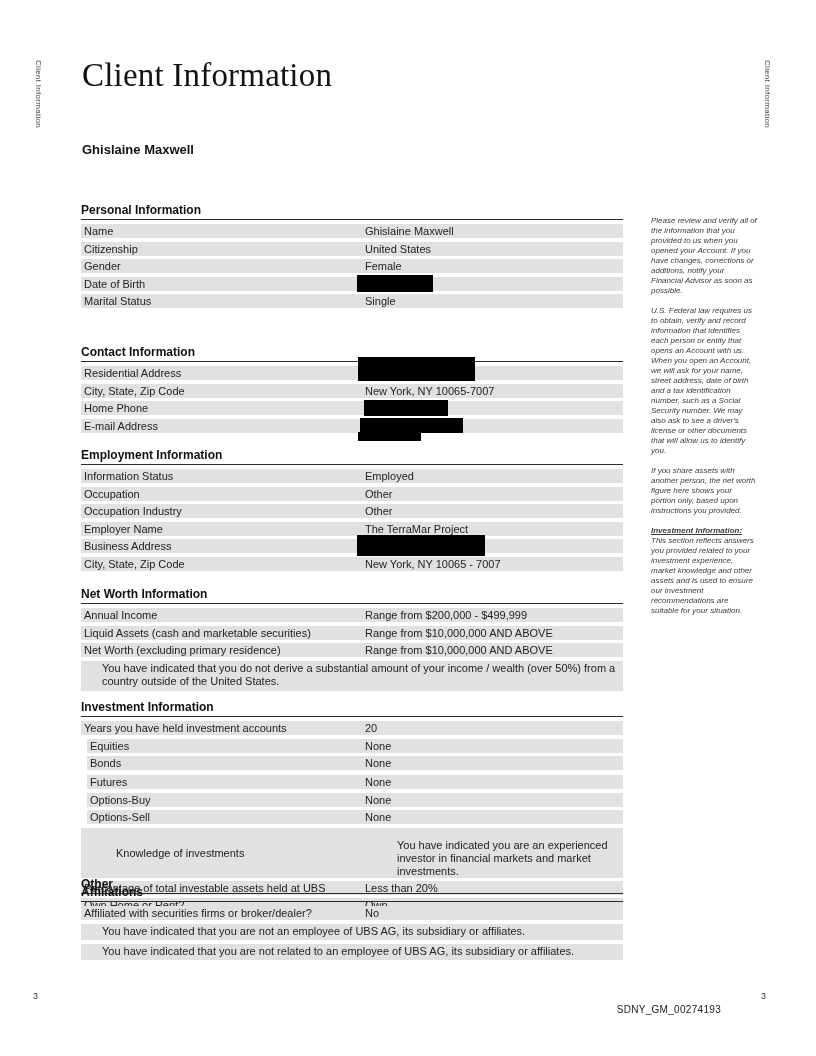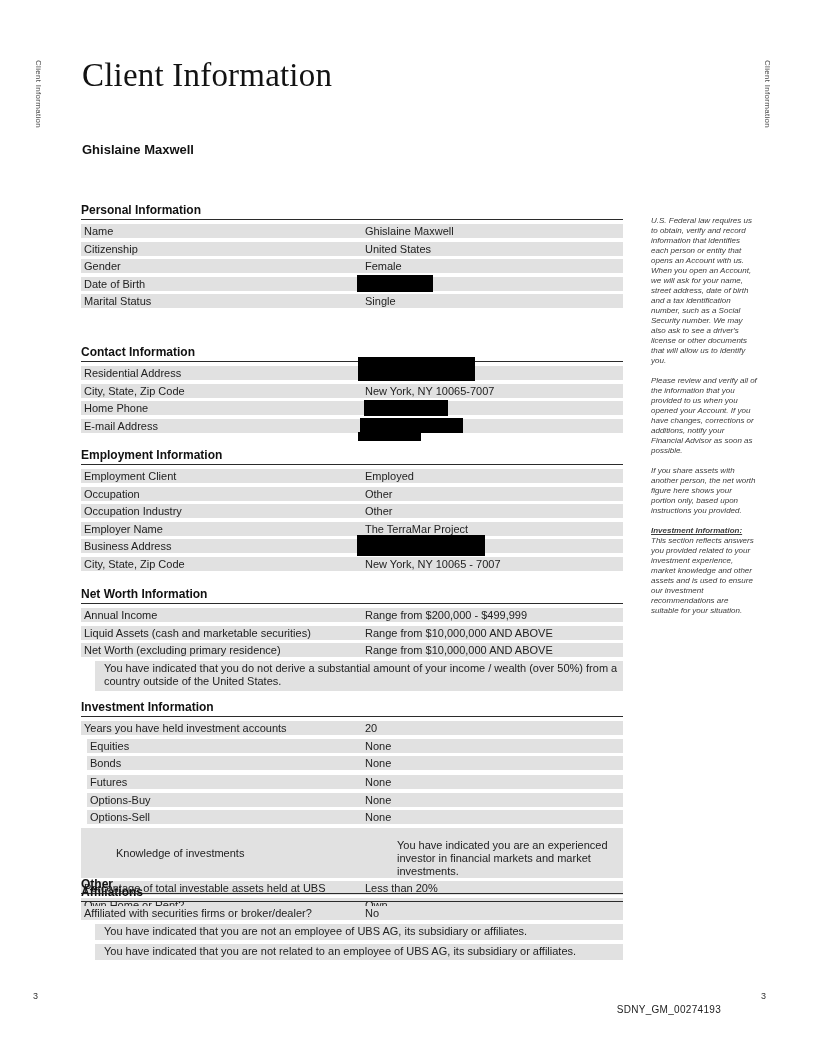--- a/index.html
+++ b/index.html
@@ -32,21 +32,21 @@
   .row .lbl{width:281px;flex:none;padding-left:3px;}
   .row .val{flex:1;position:relative;}
   .row.indent{margin-left:6px;}
   .row.indent .lbl{width:275px;}
   .row.gap-above{margin-top:5px;}
   .row.tall{min-height:27px;}
   .row.tall .lbl{align-self:center;padding-left:35px;}
   .row.tall .val{line-height:13px;padding-top:11px;}
   .note-row{
     background:#e1e1e1;font-size:11px;line-height:13.5px;color:#222;
-    padding:1px 4px 2px 9px;margin-bottom:3.5px;margin-left:14px;
+    padding:1px 4px 2px 21px;margin-bottom:3.5px;
   }
   .note-row.spaced{margin-top:3px;}
   .redact{position:absolute;background:#000;}
   .sidebar{
     position:absolute;left:651px;top:216px;width:107px;
     font-size:8px;line-height:10px;font-style:italic;color:#3c3c3c;
   }
   .sidebar p{margin:0 0 10px 0;}
   .sidebar .sb-head{font-weight:bold;text-decoration:underline;font-style:italic;}
   .pg{position:absolute;font-size:9px;color:#333;}
@@ -112,21 +112,21 @@
     <span class="val">
       <span class="redact" style="left:-5px;top:-1px;width:103px;height:15px"></span>
       <span class="redact" style="left:-7px;top:13px;width:63px;height:9px"></span>
     </span>
   </div>
 </div>
 
 <div class="section" style="top:449px">
   <h2>Employment Information</h2>
   <div class="row">
-    <span class="lbl">Employment Client</span>
+    <span class="lbl">Information Status</span>
     <span class="val">Employed</span>
   </div>
   <div class="row">
     <span class="lbl">Occupation</span>
     <span class="val">Other</span>
   </div>
   <div class="row">
     <span class="lbl">Occupation Industry</span>
     <span class="val">Other</span>
   </div>
@@ -211,22 +211,22 @@
   <h2>Affiliations</h2>
   <div class="row">
     <span class="lbl">Affiliated with securities firms or broker/dealer?</span>
     <span class="val">No</span>
   </div>
   <div class="note-row">You have indicated that you are not an employee of UBS AG, its subsidiary or affiliates.</div>
   <div class="note-row spaced">You have indicated that you are not related to an employee of UBS AG, its subsidiary or affiliates.</div>
 </div>
 
 <div class="sidebar">
+  <p>Please review and verify all of the information that you provided to us when you opened your Account.  If you have changes, corrections or additions, notify your Financial Advisor as soon as possible.</p>
   <p>U.S. Federal law requires us to obtain, verify and record information that identifies each person or entity that opens an Account with us. When you open an Account, we will ask for your name, street address, date of birth and a tax identification number, such as a Social Security number. We may also ask to see a driver's license or other documents that will allow us to identify you.</p>
-  <p>Please review and verify all of the information that you provided to us when you opened your Account.  If you have changes, corrections or additions, notify your Financial Advisor as soon as possible.</p>
   <p>If you share assets with another person, the net worth figure here shows your portion only, based upon instructions you provided.</p>
   <p><span class="sb-head">Investment Information:</span><br>
   <span>This section reflects answers you provided related to your investment experience, market knowledge and other assets and is used to ensure our investment recommendations are suitable for your situation.</span></p>
 </div>
 
 <div class="pg left">3</div>
 <div class="pg right">3</div>
 <div class="bates">SDNY_GM_00274193</div>
 
 </body></html>

